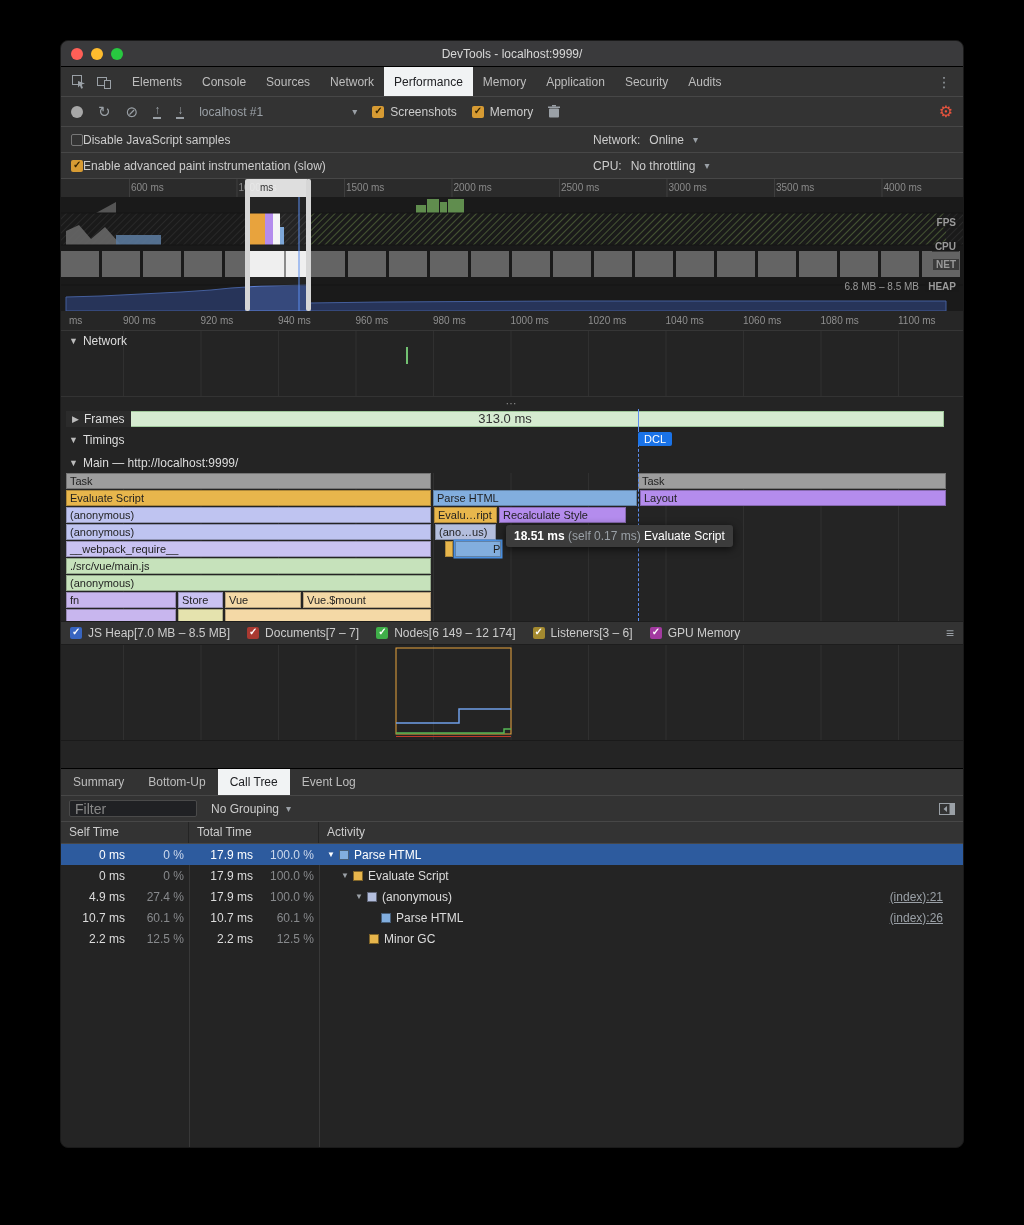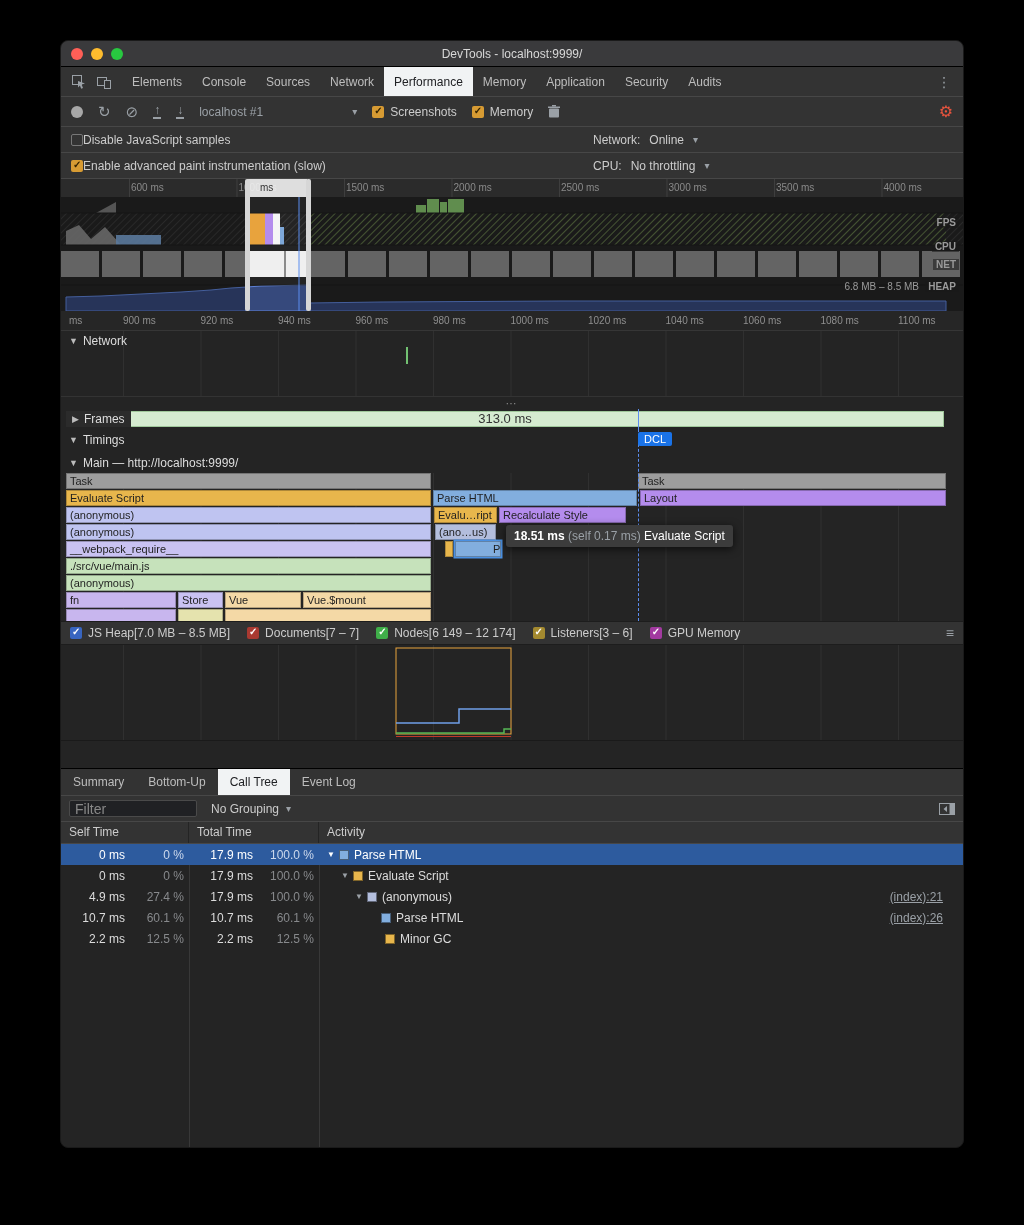--- a/index.html
+++ b/index.html
@@ -495,21 +495,21 @@
         </div>
         <div class="trow">
           <div class="cellself">
             <span class="ms">2.2 ms</span>
             <span class="pct">12.5 %</span>
           </div>
           <div class="celltotal">
             <span class="ms">2.2 ms</span>
             <span class="pct">12.5 %</span>
           </div>
-          <div class="cellact" style="padding-left: 52px;">
+          <div class="cellact" style="padding-left: 36px;">
             <span class="twisty"></span>
             <span class="evicon" style="background: rgb(232, 182, 76);"></span>
             <span class="actname">Minor GC</span>
           </div>
         </div>
       </div>
   </div>
 
   <div class="dclline"></div>
 </div>

